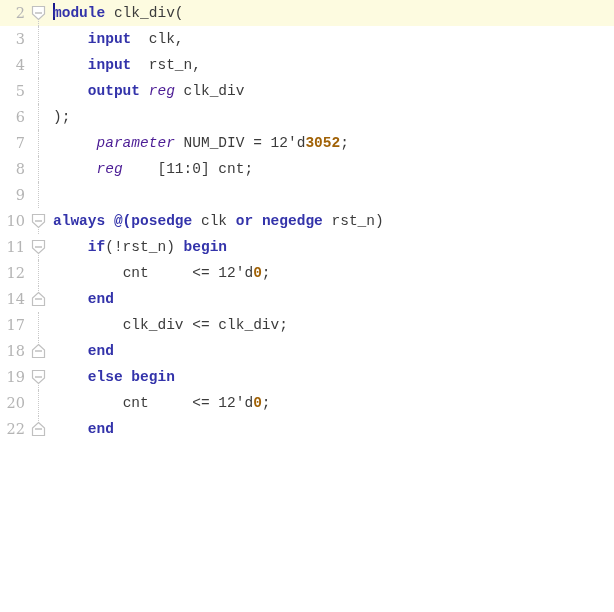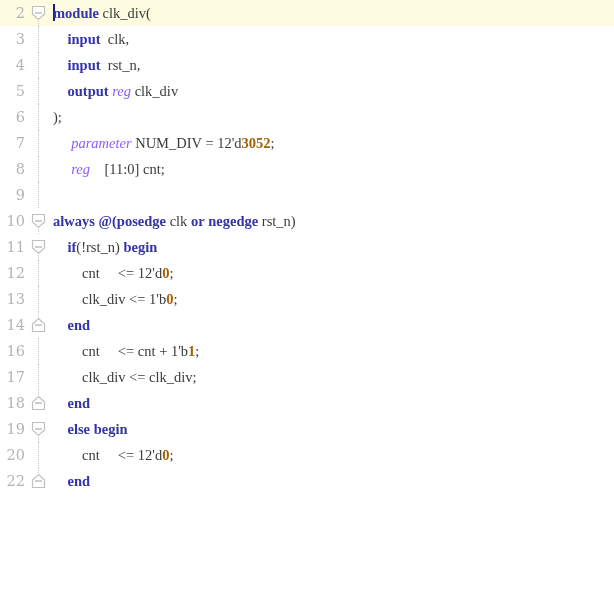--- a/index.html
+++ b/index.html
@@ -67,30 +67,30 @@
     position: absolute;
     left: 3px;
     top: 5px;
     width: 15px;
     height: 16px;
   }
   .fold-box svg { display: block; }
 
   .code-text {
     flex: 1;
-    font-family: Liberation Serif, serif;
+    font-family: Liberation Mono, monospace;
     font-size: 14.5px;
     color: #3b3b3b;
     padding-left: 3px;
     position: relative;
   }
 
   
   .kw      { color: #3333aa; font-weight: bold; }
-  .kwi     { color: #8b5cf6; font-style: italic; }
+  .kwi     { color: #4c1d95; font-style: italic; }
   .plain   { color: #3b3b3b; }
   .num     { color: #a16207; font-weight: bold; }
 
   .caret {
     display: inline-block;
     width: 0;
     border-left: 2px solid #1a1a8c;
     height: 17px;
     vertical-align: -3px;
     margin-right: -2px;
@@ -113,26 +113,24 @@
     <div class="code-line"><div class="gutter-num">9</div><div class="gutter-fold"><div class="fold-dash"></div></div><div class="code-text"></div></div>
     <div class="code-line"><div class="gutter-num">10</div><div class="gutter-fold"><div class="fold-dash half-bottom"></div><div class="fold-box"><svg width="15" height="16" viewBox="0 0 15 16">
             <path d="M1.5 1.5 H13.5 V9 L7.5 14.5 L1.5 9 Z" fill="#ffffff" stroke="#c0c0c0" stroke-width="1.2"></path>
             <line x1="4" y1="8" x2="11" y2="8" stroke="#b0b0b0" stroke-width="1.2"></line>
           </svg></div></div><div class="code-text"><span class="kw">always</span><span class="plain"> </span><span class="kw">@(</span><span class="kw">posedge</span><span class="plain"> clk </span><span class="kw">or</span><span class="plain"> </span><span class="kw">negedge</span><span class="plain"> rst_n)</span></div></div>
     <div class="code-line"><div class="gutter-num">11</div><div class="gutter-fold"><div class="fold-dash half-bottom"></div><div class="fold-box"><svg width="15" height="16" viewBox="0 0 15 16">
             <path d="M1.5 1.5 H13.5 V9 L7.5 14.5 L1.5 9 Z" fill="#ffffff" stroke="#c0c0c0" stroke-width="1.2"></path>
             <line x1="4" y1="8" x2="11" y2="8" stroke="#b0b0b0" stroke-width="1.2"></line>
           </svg></div></div><div class="code-text"><span class="plain">    </span><span class="kw">if</span><span class="plain">(!rst_n) </span><span class="kw">begin</span></div></div>
     <div class="code-line"><div class="gutter-num">12</div><div class="gutter-fold"><div class="fold-dash"></div></div><div class="code-text"><span class="plain">        </span><span class="plain">cnt     &lt;= 12'd</span><span class="num">0</span><span class="plain">;</span></div></div>
-    <div class="code-line"><div class="gutter-num">13</div><div class="gutter-fold"><div class="fold-dash"></div></div><div class="code-text"><span class="plain">        </span><span class="plain">clk_div &lt;= 1'b</span><span class="num">0</span><span class="plain">;</span></div></div>
     <div class="code-line"><div class="gutter-num">14</div><div class="gutter-fold"><div class="fold-dash half-top"></div><div class="fold-box"><svg width="15" height="16" viewBox="0 0 15 16">
             <path d="M7.5 1.5 L13.5 7 V14.5 H1.5 V7 Z" fill="#ffffff" stroke="#c0c0c0" stroke-width="1.2"></path>
             <line x1="4" y1="8" x2="11" y2="8" stroke="#b0b0b0" stroke-width="1.2"></line>
           </svg></div></div><div class="code-text"><span class="plain">    </span><span class="kw">end</span></div></div>
-    <div class="code-line"><div class="gutter-num">16</div><div class="gutter-fold"><div class="fold-dash"></div></div><div class="code-text"><span class="plain">        </span><span class="plain">cnt     &lt;= cnt + 1'b</span><span class="num">1</span><span class="plain">;</span></div></div>
     <div class="code-line"><div class="gutter-num">17</div><div class="gutter-fold"><div class="fold-dash"></div></div><div class="code-text"><span class="plain">        </span><span class="plain">clk_div &lt;= clk_div;</span></div></div>
     <div class="code-line"><div class="gutter-num">18</div><div class="gutter-fold"><div class="fold-dash half-top"></div><div class="fold-box"><svg width="15" height="16" viewBox="0 0 15 16">
             <path d="M7.5 1.5 L13.5 7 V14.5 H1.5 V7 Z" fill="#ffffff" stroke="#c0c0c0" stroke-width="1.2"></path>
             <line x1="4" y1="8" x2="11" y2="8" stroke="#b0b0b0" stroke-width="1.2"></line>
           </svg></div></div><div class="code-text"><span class="plain">    </span><span class="kw">end</span></div></div>
     <div class="code-line"><div class="gutter-num">19</div><div class="gutter-fold"><div class="fold-dash half-bottom"></div><div class="fold-box"><svg width="15" height="16" viewBox="0 0 15 16">
             <path d="M1.5 1.5 H13.5 V9 L7.5 14.5 L1.5 9 Z" fill="#ffffff" stroke="#c0c0c0" stroke-width="1.2"></path>
             <line x1="4" y1="8" x2="11" y2="8" stroke="#b0b0b0" stroke-width="1.2"></line>
           </svg></div></div><div class="code-text"><span class="plain">    </span><span class="kw">else</span><span class="plain"> </span><span class="kw">begin</span></div></div>
     <div class="code-line"><div class="gutter-num">20</div><div class="gutter-fold"><div class="fold-dash"></div></div><div class="code-text"><span class="plain">        </span><span class="plain">cnt     &lt;= 12'd</span><span class="num">0</span><span class="plain">;</span></div></div>

